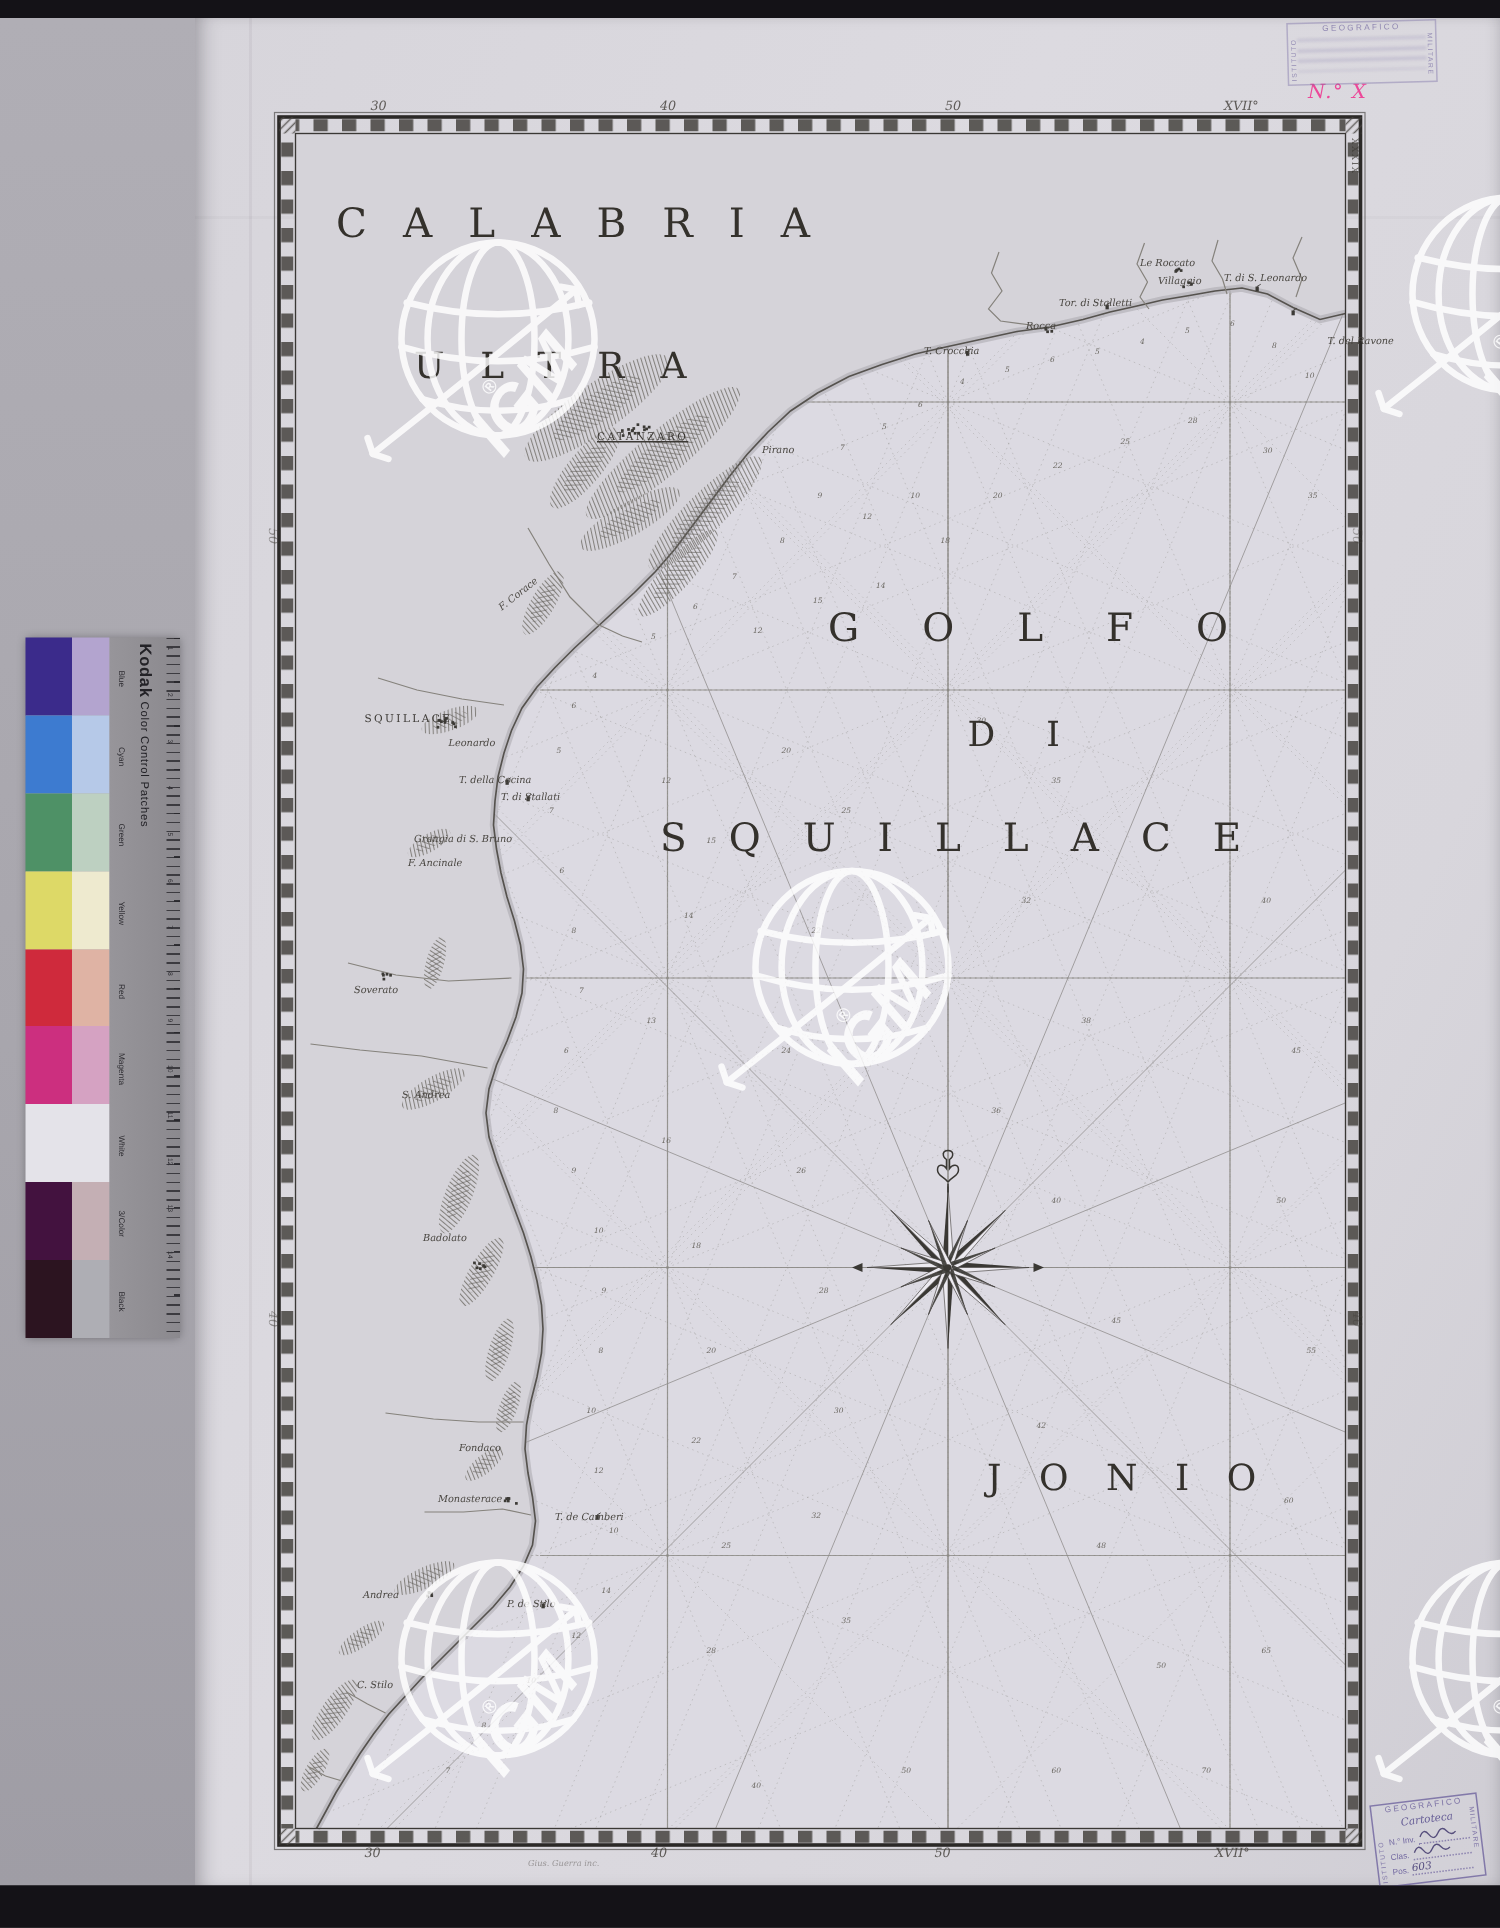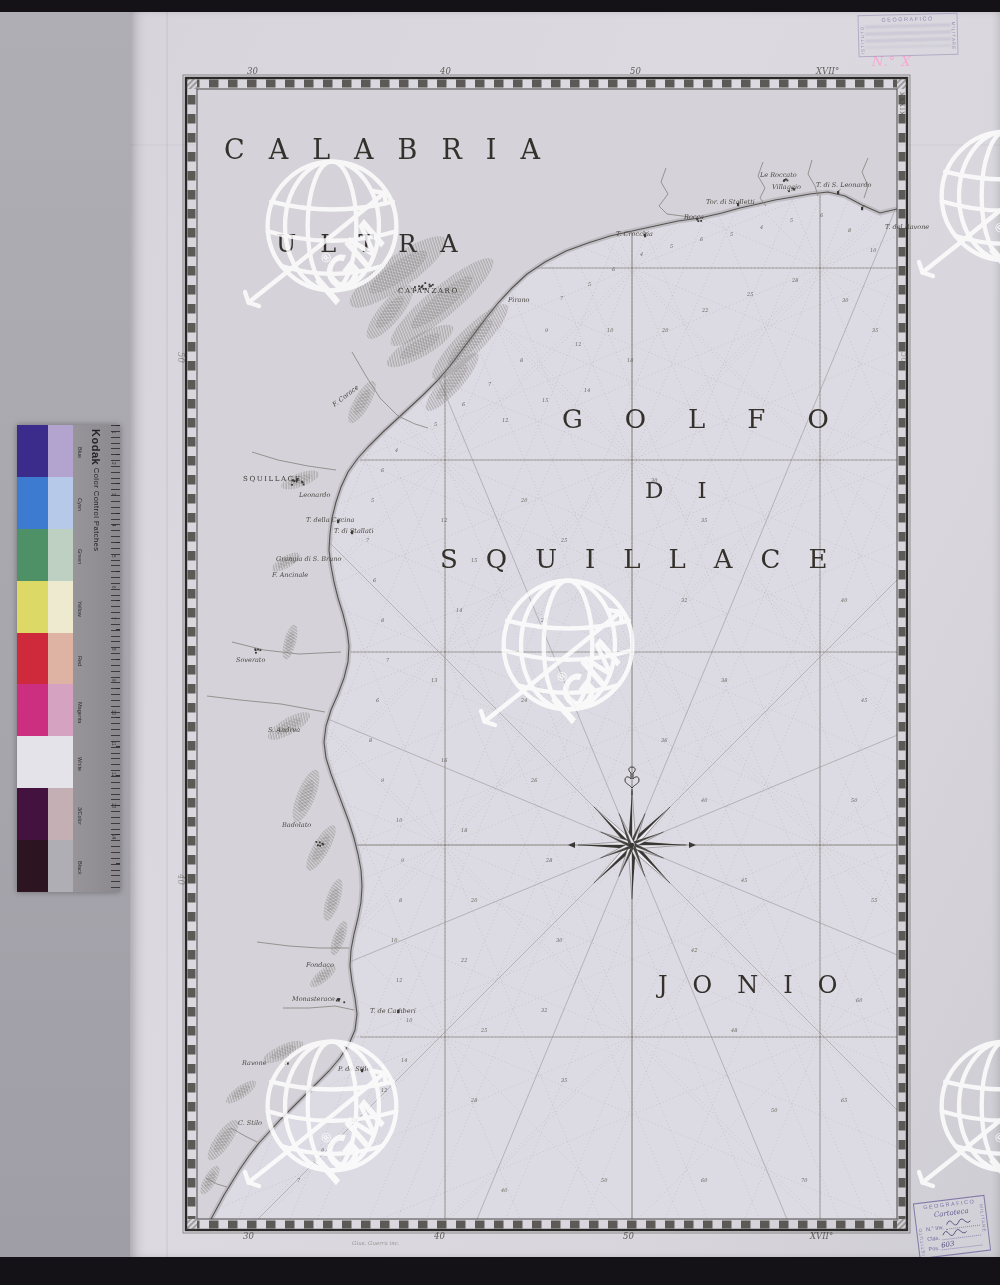--- a/index.html
+++ b/index.html
@@ -16,21 +16,21 @@
   .crease{position:absolute;background:rgba(60,58,70,.06);}
   svg.layer{position:absolute;left:0;top:0;pointer-events:none;}
   .labels{position:absolute;left:0;top:0;width:1000px;height:1285px;pointer-events:none;}
   .title{position:absolute;font-family:"DejaVu Serif",serif;color:#34312c;white-space:nowrap;}
   .place{position:absolute;font:italic 6.5px "DejaVu Serif",serif;color:#4a4742;white-space:nowrap;}
   .town-caps{position:absolute;font-family:"DejaVu Serif",serif;font-size:7px;letter-spacing:1.6px;
       color:#3b3834;white-space:nowrap;}
   .bnum{position:absolute;font:italic 8.5px "DejaVu Serif",serif;color:rgba(62,59,54,.8);white-space:nowrap;}
   .bnum.v{writing-mode:vertical-rl;}
   .roman{position:absolute;writing-mode:vertical-rl;font:6px "DejaVu Serif",serif;color:rgba(62,59,54,.75);letter-spacing:1px;}
-  .plate{position:absolute;left:872px;top:54px;font:italic 13px "DejaVu Serif",serif;color:#f9a8d4;letter-spacing:1px;}
+  .plate{position:absolute;left:872px;top:54px;font:italic 13px "DejaVu Serif",serif;color:#ec4899;letter-spacing:1px;}
   .credit{position:absolute;left:352px;top:1240px;font:italic 5.5px "DejaVu Serif",serif;color:rgba(70,67,62,.45);}
   
   .kodak{position:absolute;left:17px;top:425px;width:103px;height:467px;display:flex;
       box-shadow:0 0 6px rgba(0,0,0,.35);}
   .k-rows{width:56px;display:flex;flex-direction:column;}
   .k-row{flex:1;display:flex;}
   .k-sw1{width:31px;height:100%;}
   .k-sw2{width:25px;height:100%;}
   .k-bar{position:relative;width:47px;background:linear-gradient(90deg,#97959a,#8b898e);}
   .k-name{position:absolute;left:1px;width:12px;writing-mode:vertical-rl;font-size:5.5px;
@@ -708,46 +708,46 @@
         <rect x="186" y="1219" width="11" height="11" fill="url(#diag)" opacity="0.8"></rect>
         <rect x="897" y="1219" width="11" height="11" fill="url(#diag)" opacity="0.8"></rect>
       </g>
   </svg>
 
   <div class="labels" id="labels">
     <div class="plate">N.° X</div>
     <div class="credit">Gius. Guerra inc.</div>
   <div class="title" style="left: 224px; top: 134px; font-size: 27px; letter-spacing: 24px;">CALABRIA</div>
       <div class="title" style="left: 276px; top: 230px; font-size: 24px; letter-spacing: 24px;">ULTRA</div>
-      <div class="title" style="left: 552px; top: 404px; font-size: 26px; letter-spacing: 42px; margin-left: 10px;">GOLFO</div>
+      <div class="title" style="left: 552px; top: 404px; font-size: 26px; letter-spacing: 42px;">GOLFO</div>
       <div class="title" style="left: 645px; top: 477px; font-size: 23px; letter-spacing: 34px;">DI</div>
       <div class="title" style="left: 440px; top: 544px; font-size: 26px; letter-spacing: 28px;">SQUILLACE</div>
       <div class="title" style="left: 658px; top: 971px; font-size: 24px; letter-spacing: 25px;">JONIO</div>
-      <div class="town-caps" style="left: 398px; top: 287px;">CATANZARO</div>
+      <div class="town-caps" style="left: 398px; top: 287px; text-decoration: underline;">CATANZARO</div>
       <div class="town-caps" style="left: 243px; top: 475px;">SQUILLACE</div>
       <div class="place" style="left: 508px; top: 296px;">Pirano</div>
       <div class="place" style="left: 616px; top: 230px;">T. Crocchia</div>
       <div class="place" style="left: 684px; top: 213px;">Rocca</div>
       <div class="place" style="left: 706px; top: 198px;">Tor. di Stalletti</div>
       <div class="place" style="left: 760px; top: 171px;">Le Roccato</div>
       <div class="place" style="left: 772px; top: 183px;">Villaggio</div>
       <div class="place" style="left: 816px; top: 181px;">T. di S. Leonardo</div>
       <div class="place" style="left: 885px; top: 223px;">T. del Ravone</div>
       <div class="place" style="left: 299px; top: 491px;">Leonardo</div>
       <div class="place" style="left: 306px; top: 516px;">T. della Cocina</div>
       <div class="place" style="left: 334px; top: 527px;">T. di Stallati</div>
       <div class="place" style="left: 276px; top: 555px;">Grangia di S. Bruno</div>
       <div class="place" style="left: 272px; top: 571px;">F. Ancinale</div>
       <div class="place" style="left: 236px; top: 656px;">Soverato</div>
       <div class="place" style="left: 268px; top: 726px;">S. Andrea</div>
       <div class="place" style="left: 282px; top: 821px;">Badolato</div>
       <div class="place" style="left: 306px; top: 961px;">Fondaco</div>
       <div class="place" style="left: 292px; top: 995px;">Monasterace</div>
       <div class="place" style="left: 370px; top: 1007px;">T. de Camberi</div>
-      <div class="place" style="left: 242px; top: 1059px;">Ravone</div>
+      <div class="place" style="left: 242px; top: 1059px;">Andrea</div>
       <div class="place" style="left: 338px; top: 1065px;">P. de Stilo</div>
       <div class="place" style="left: 238px; top: 1119px;">C. Stilo</div>
       <div class="place" style="left: 330px; top: 392px; transform: rotate(-38deg);">F. Corace</div>
       <div class="bnum" style="left: 247px; top: 66px;">30</div>
       <div class="bnum" style="left: 440px; top: 66px;">40</div>
       <div class="bnum" style="left: 630px; top: 66px;">50</div>
       <div class="bnum" style="left: 816px; top: 66px;">XVII°</div>
       <div class="bnum" style="left: 243px; top: 1231px;">30</div>
       <div class="bnum" style="left: 434px; top: 1231px;">40</div>
       <div class="bnum" style="left: 623px; top: 1231px;">50</div>

